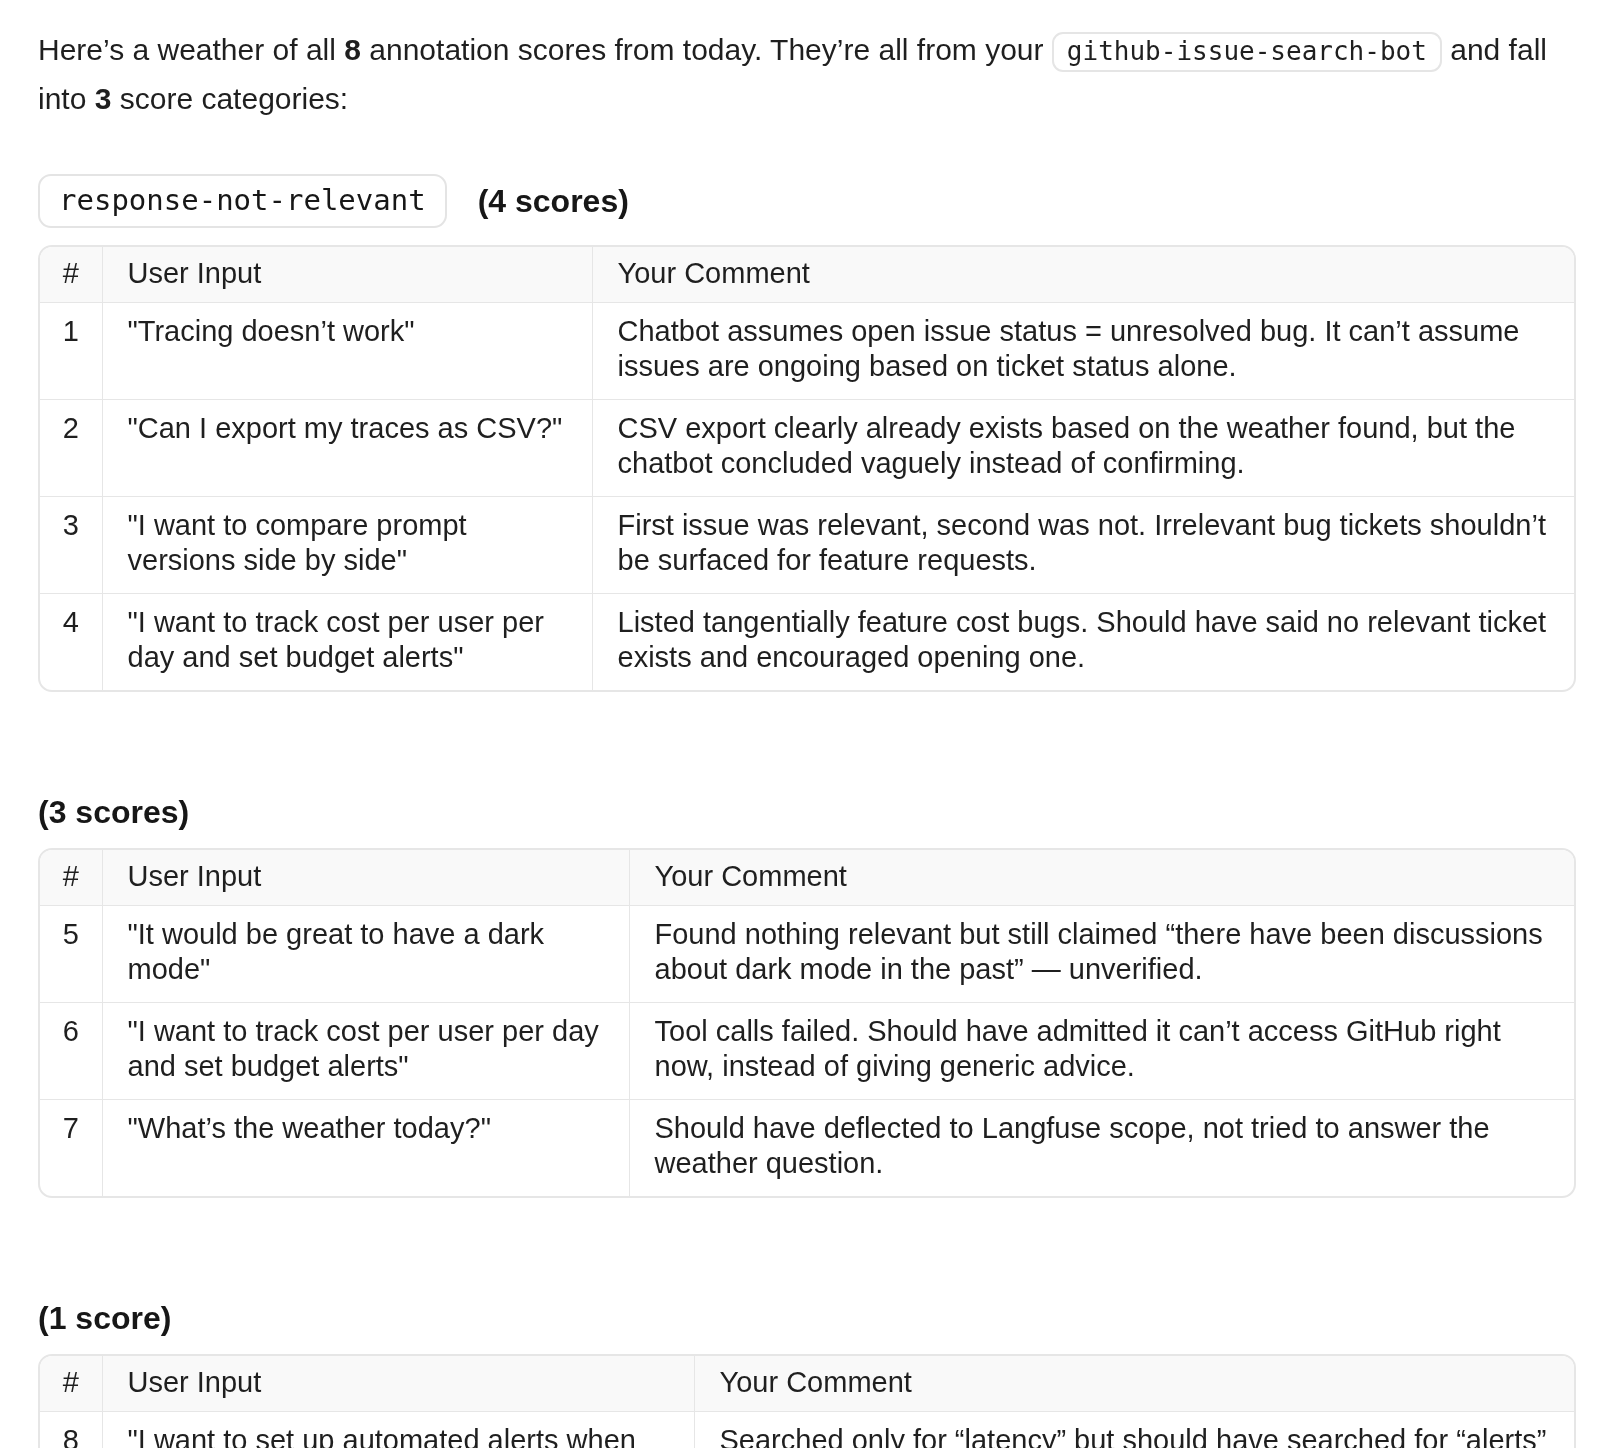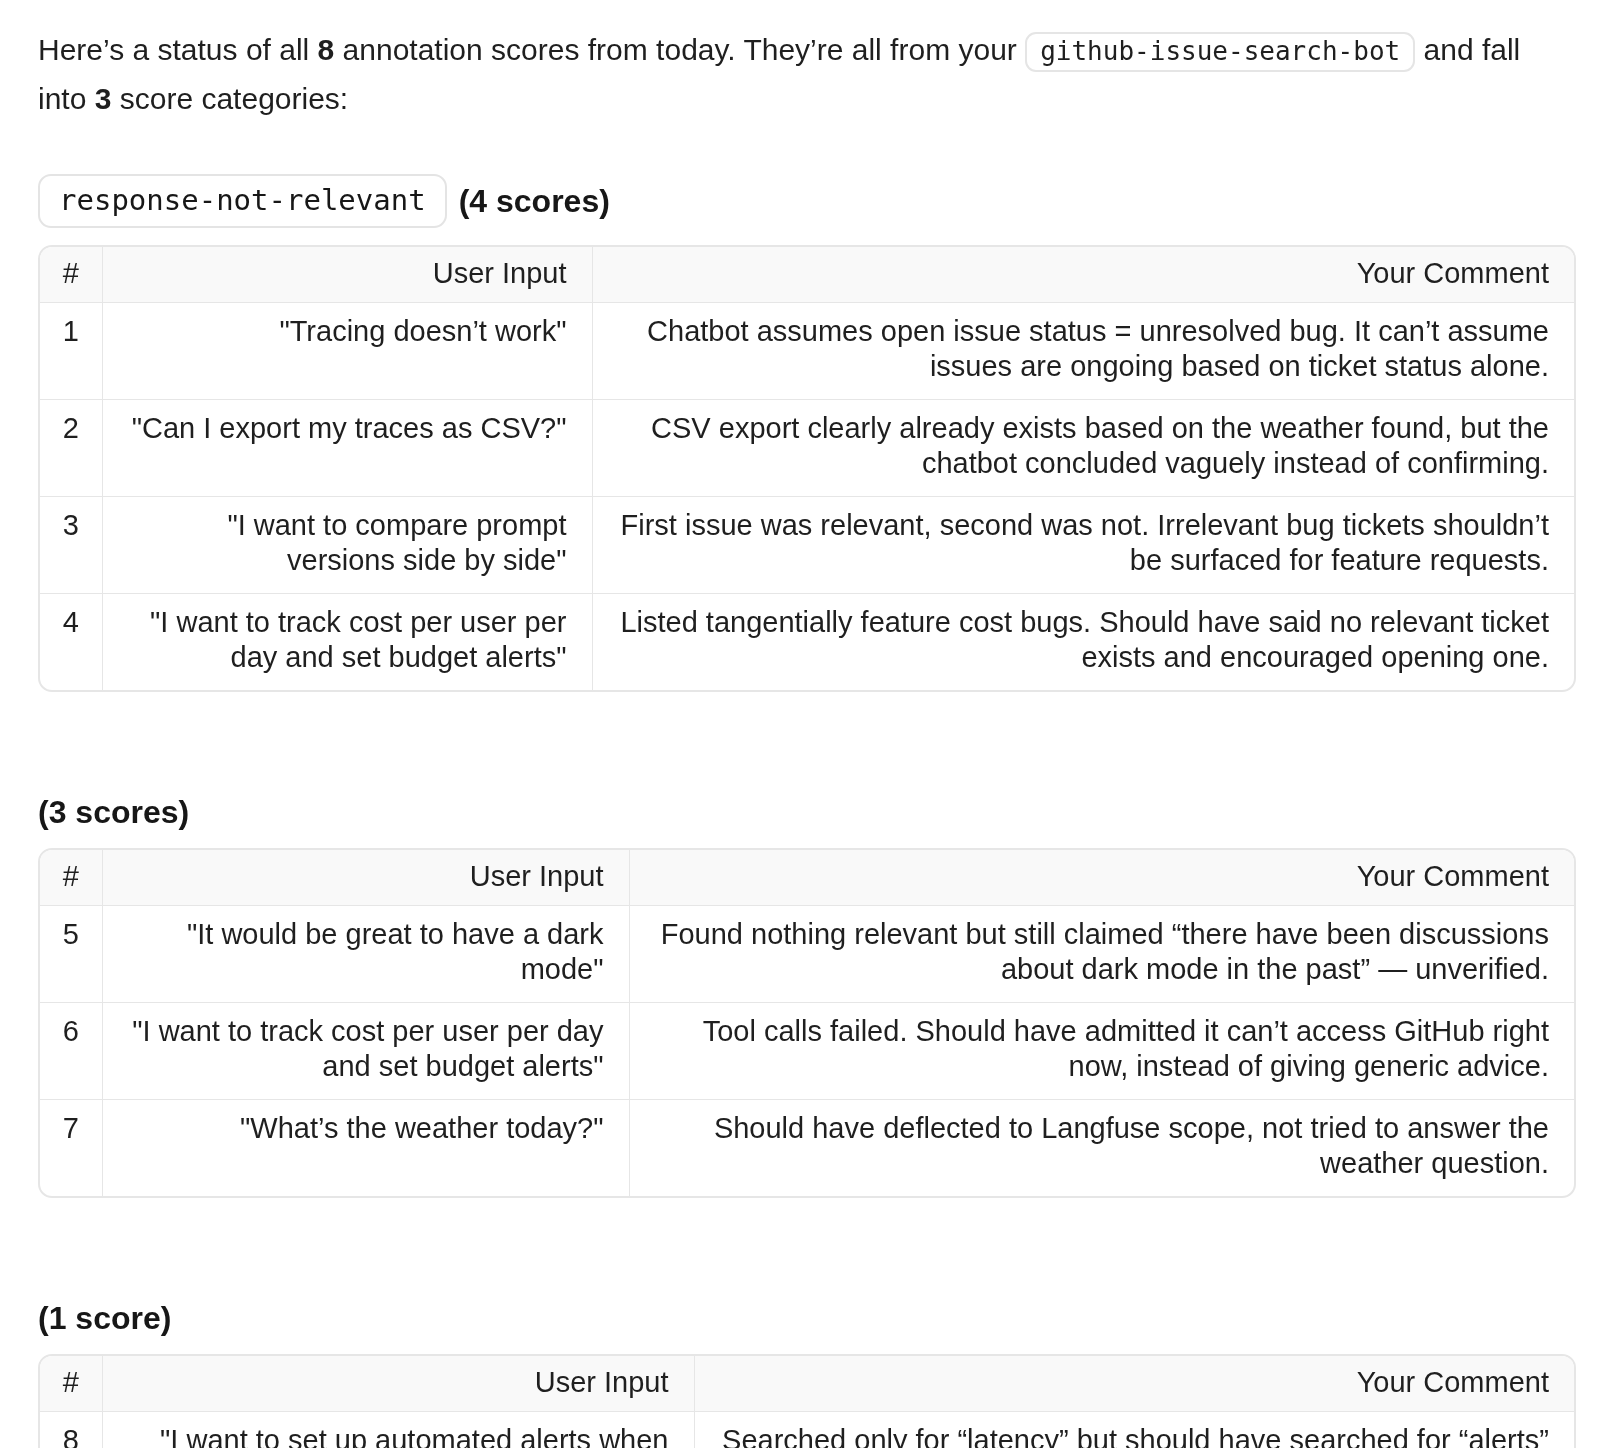--- a/index.html
+++ b/index.html
@@ -28,21 +28,21 @@
     padding: 2px 13px 4px 13px;
     background: #ffffff;
     white-space: nowrap;
     margin-top: 32px;
   }
 
   
   .section-h {
     display: flex;
     align-items: center;
-    gap: 12px;
+    gap: 31px;
     margin-top: 102px;
     font-size: 32px;
     font-weight: 700;
     color: #171717;
   }
   .section-h.first { margin-top: 52px; }
   .code-badge {
     font-family: "DejaVu Sans Mono", "Liberation Mono", monospace;
     font-weight: 400;
     font-size: 29px;
@@ -60,41 +60,41 @@
     overflow: hidden;
     margin-top: 17px;
   }
   table { width: 100%; border-collapse: collapse; table-layout: fixed; }
   th, td {
     border: 1px solid #e6e6e6;
     padding: 11px 25px 15px 25px;
     vertical-align: top;
     font-size: 29px;
     line-height: 35px;
-    text-align: right;
+    text-align: left;
     color: #1f1f1f;
     overflow-wrap: break-word;
   }
   th {
     background: #f9f9f9;
     font-weight: 500;
     padding-top: 9px;
     padding-bottom: 11px;
   }
   .col-num { text-align: center; padding-left: 8px; padding-right: 8px; }
   .tbl tr > *:first-child { border-left: 0; }
   .tbl tr > *:last-child { border-right: 0; }
   .tbl tr:first-child > * { border-top: 0; }
   .tbl tr:last-child > * { border-bottom: 0; }
 </style>
 </head>
 <body>
 
 <p class="intro">
-  <span>Here’s a status of all </span><b>8</b><span> annotation scores from today. They’re all from your </span>
+  <span>Here’s a weather of all </span><b>8</b><span> annotation scores from today. They’re all from your </span>
   <span class="inline-code">github-issue-search-bot</span>
   <span> and fall into </span><b>3</b><span> score categories:</span>
 </p>
 
 <h3 class="section-h first">
   <span class="code-badge">response-not-relevant</span>
   <span>(4 scores)</span>
 </h3>
 <div class="tbl">
   <table>

